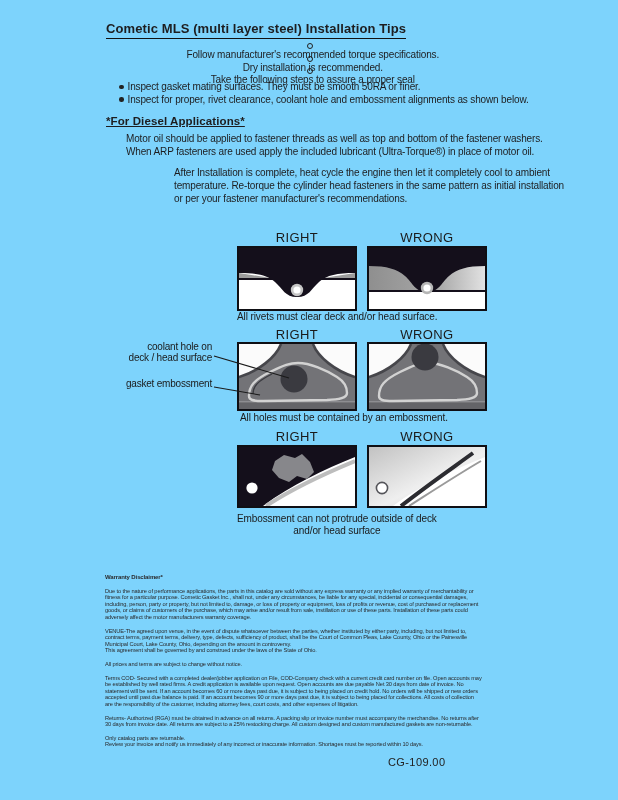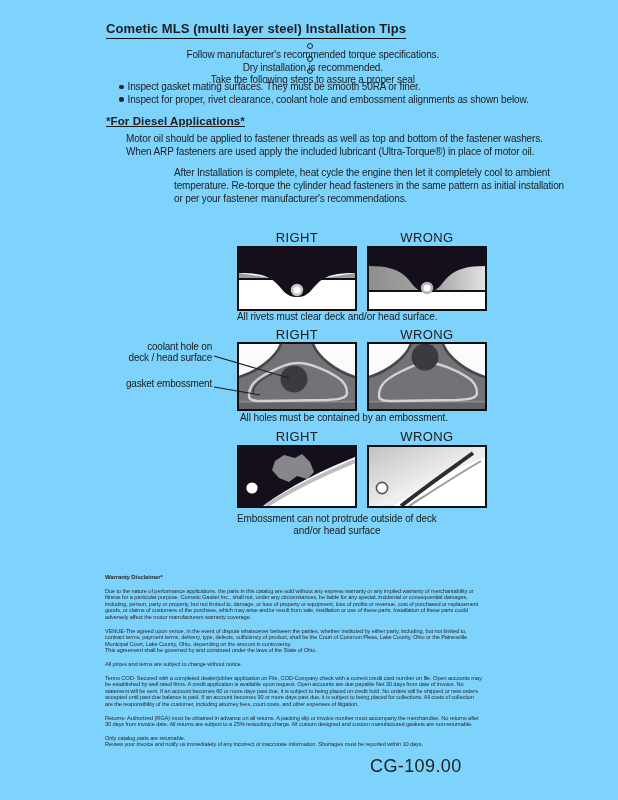--- a/index.html
+++ b/index.html
@@ -26,21 +26,21 @@
   .para div{white-space:nowrap;padding-left:20px;}
   .fig-label{width:120px; text-align:center; font-size:13px; letter-spacing:.4px; color:#1a1a1a;}
   .panel{width:116px; height:61px; border:2px solid #0f0f14; background:#fff;}
   .panel svg{display:block;}
   .caption{font-size:10px; letter-spacing:-.1px; color:#1a1a1a;text-align:center;}
   .side-label{width:102px; text-align:right; font-size:10px; letter-spacing:-.2px; line-height:11px; color:#1a1a1a;}
   .disc{left:105px; top:574px; width:418px; font-size:5.7px; line-height:6.6px; letter-spacing:-.12px; color:#2a2a2c;}
   .disc .d-head{font-weight:bold; font-size:6px; margin-bottom:7px;}
   .disc .blk{margin-bottom:7px;}
   .disc .blk div{white-space:nowrap;}
-  .footer-code{left:370px; top:756px; font-size:18px; letter-spacing:.4px; color:#222;}
+  .footer-code{left:388px; top:756px; font-size:11px; letter-spacing:.4px; color:#222;}
 </style>
 </head>
 <body>
 
 <div class="page">
 
   <div class="abs title">Cometic MLS (multi layer steel) Installation Tips</div>
 
   <div class="abs bullets">
     <div class="b-line">

